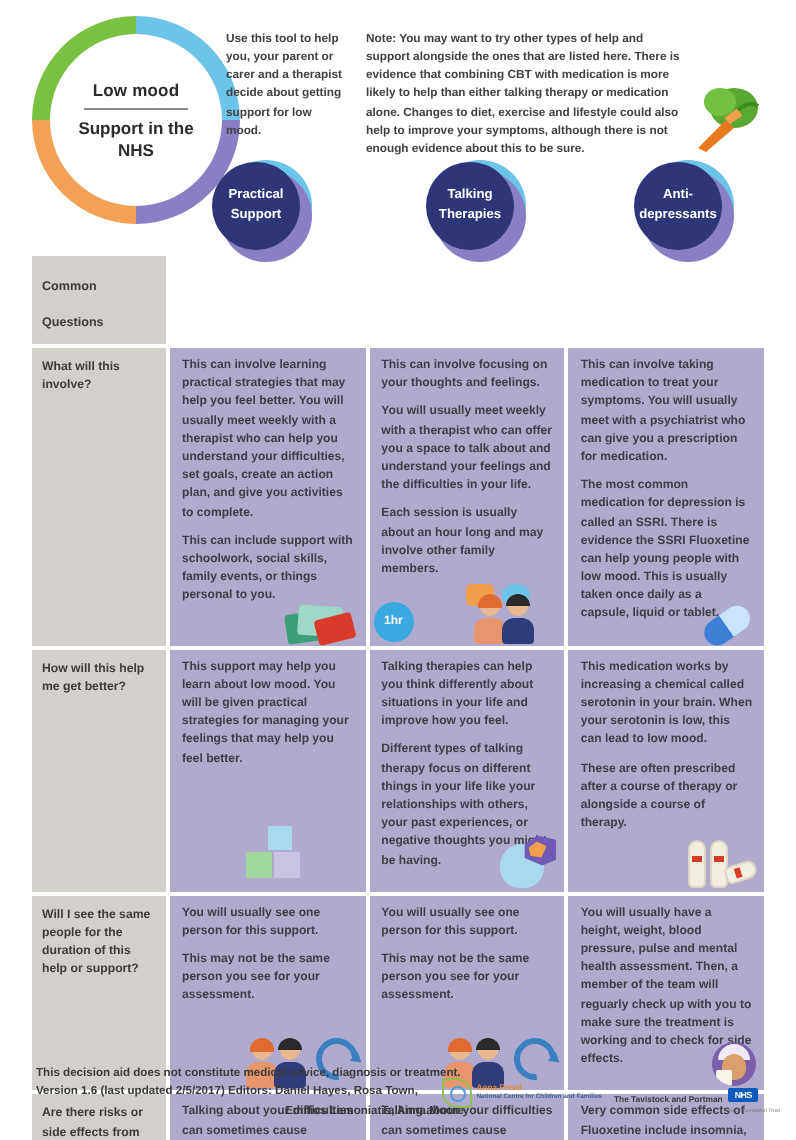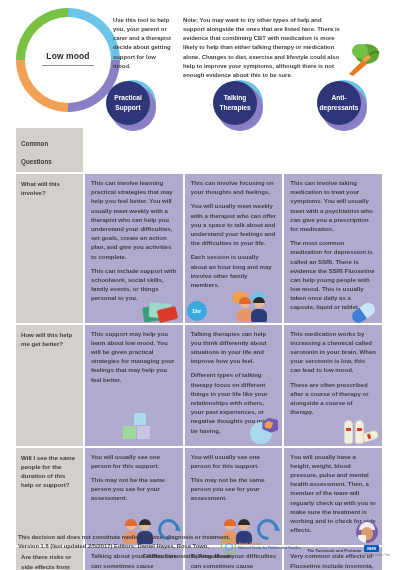--- a/index.html
+++ b/index.html
@@ -239,20 +239,21 @@
 <body>
 
 <div class="page">
 
   <div class="top">
 
     <div class="donut"></div>
     <div class="donut-label">
       <div class="l1">Low mood</div>
       <div class="rule"></div>
+      <div class="l2">Support in the NHS</div>
     </div>
 
     <div class="blurb">Use this tool to help you, your parent or carer and a therapist decide about getting support for low mood.</div>
     <div class="note">Note: You may want to try other types of help and support alongside the ones that are listed here. There is evidence that combining CBT with medication is more likely to help than either talking therapy or medication alone. Changes to diet, exercise and lifestyle could also help to improve your symptoms, although there is not enough evidence about this to be sure.</div>
 
     <svg class="veg" viewBox="0 0 42 34">
       <ellipse cx="22" cy="12" rx="12" ry="10" fill="#5aa832"></ellipse>
       <ellipse cx="15" cy="9" rx="8" ry="7" fill="#73c043"></ellipse>
       <path d="M4 32 L18 18 L22 22 L8 34 Z" fill="#e8791f"></path>
       <path d="M17 17 L24 12 L26 16 L20 20 Z" fill="#f0a04b"></path>

